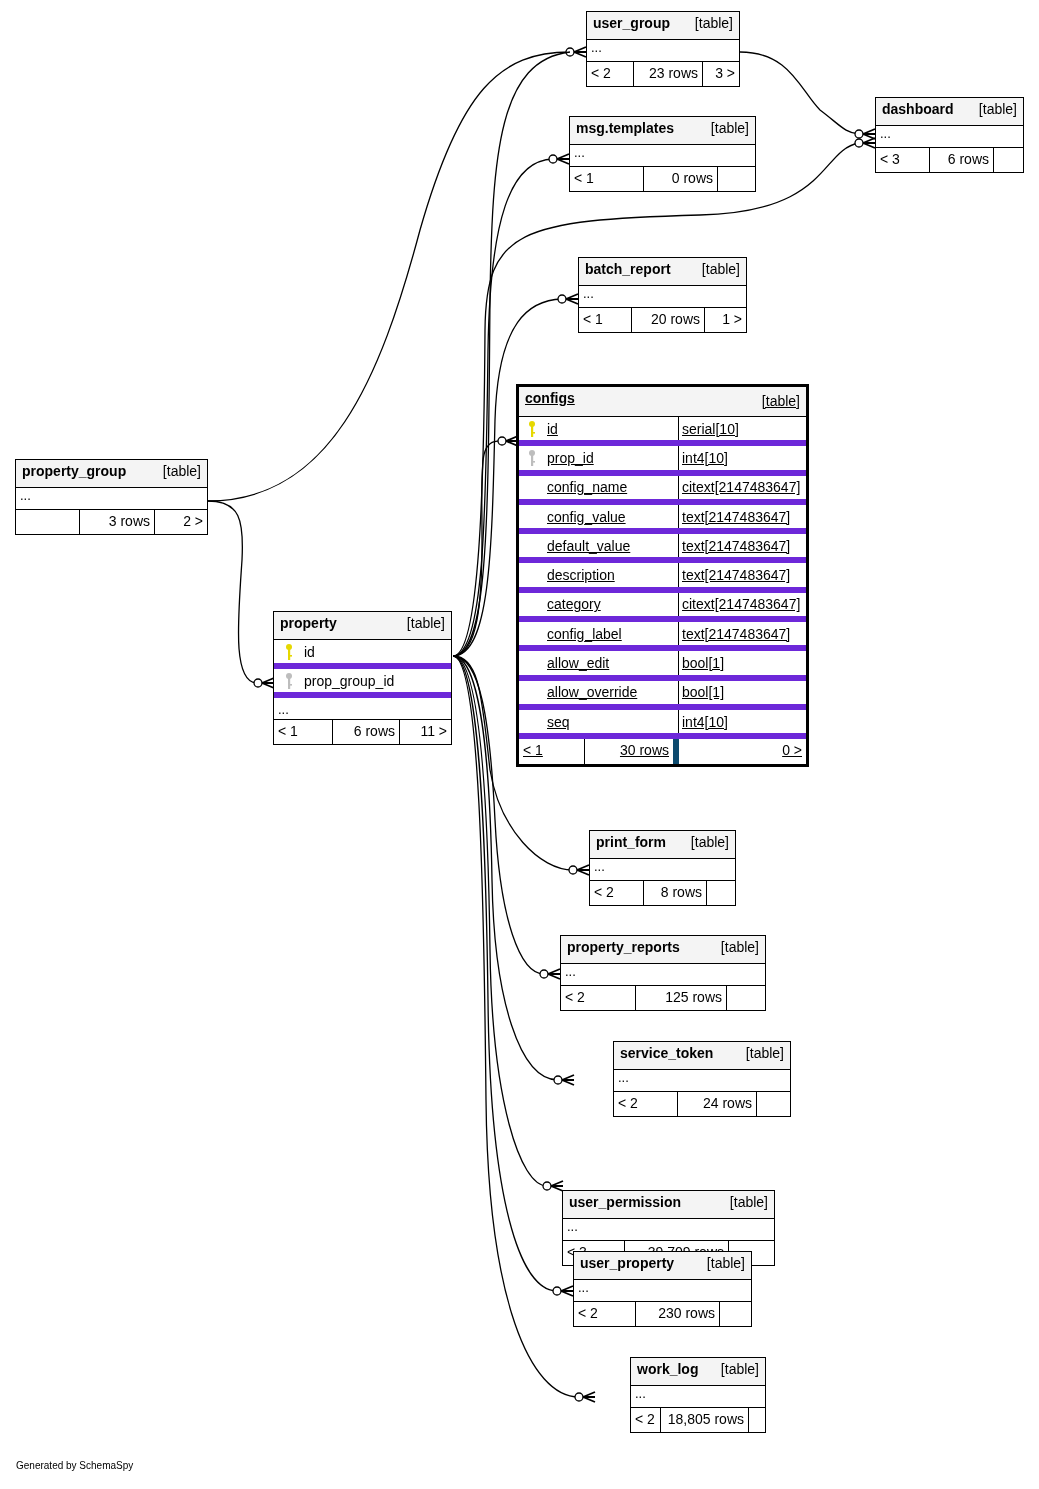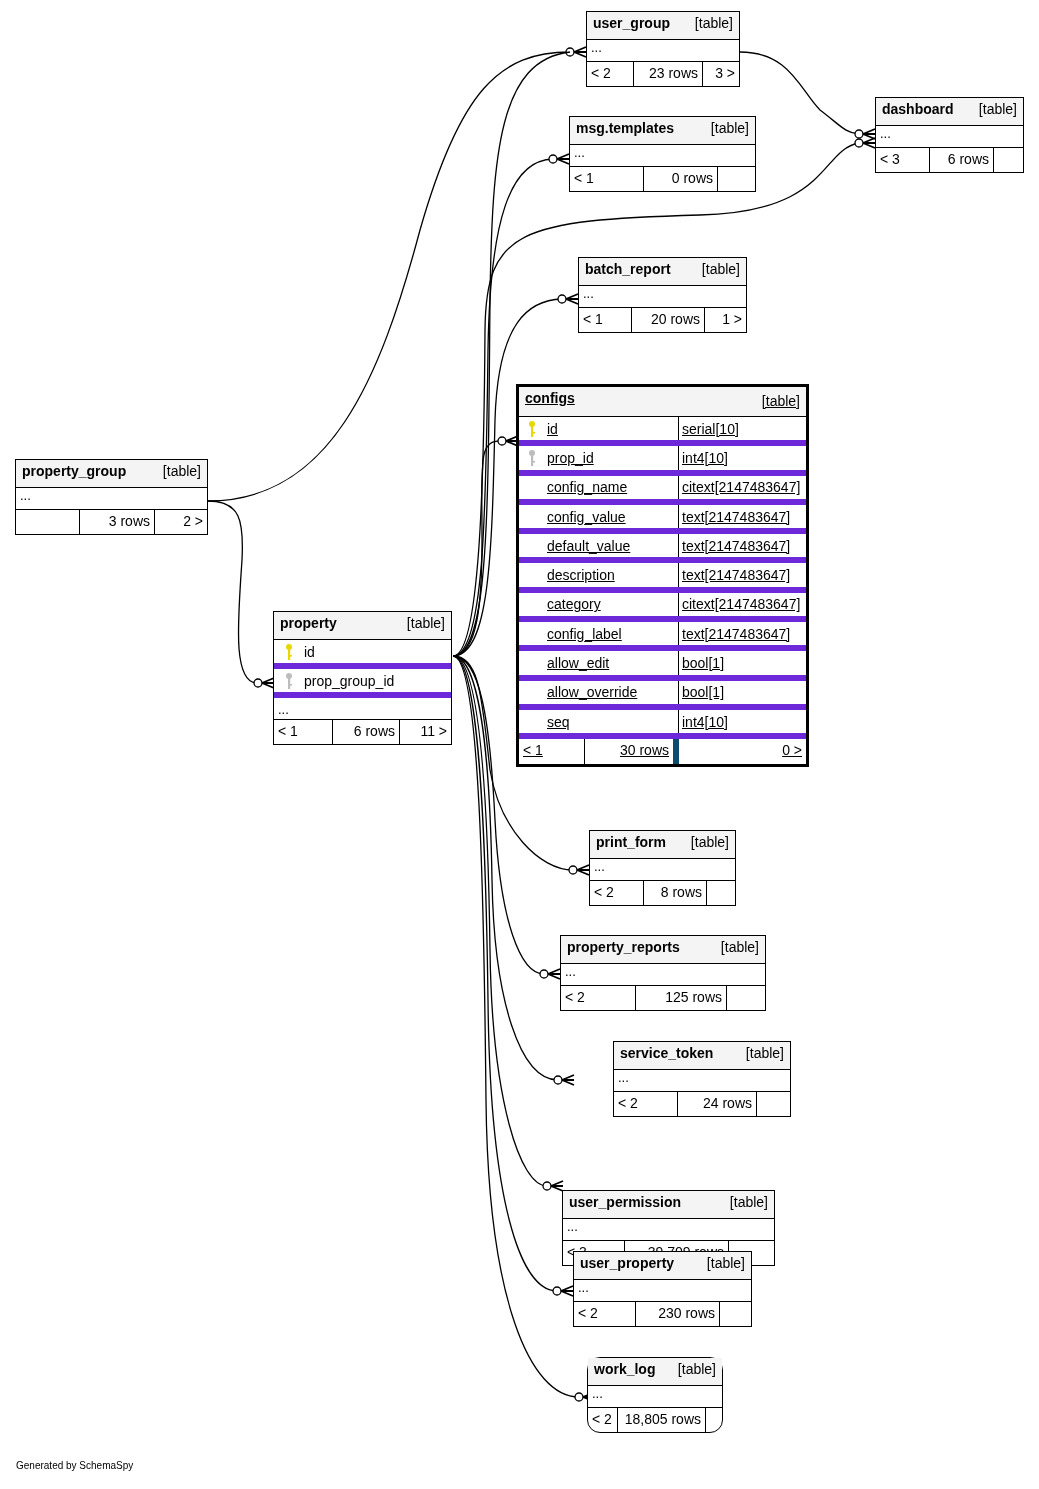--- a/index.html
+++ b/index.html
@@ -333,21 +333,21 @@
       <span>[table]</span>
     </div>
   <div class="ell">...</div>
   <div class="foot">
       <div style="width:62px">&lt; 2</div>
       <div class="r" style="width:84px">230 rows</div>
       <div class="r" style="flex:1"></div>
     </div>
 </div>
 
-<div class="tbl" style="left:587px;top:1357px;width:136px;border-radius:13px;">
+<div class="tbl" style="left:630px;top:1357px;width:136px;">
   <div class="hdr">
       <span class="tname">work_log</span>
       <span>[table]</span>
     </div>
   <div class="ell">...</div>
   <div class="foot">
       <div style="width:30px">&lt; 2</div>
       <div class="r" style="width:88px">18,805 rows</div>
       <div class="r" style="flex:1"></div>
     </div>

